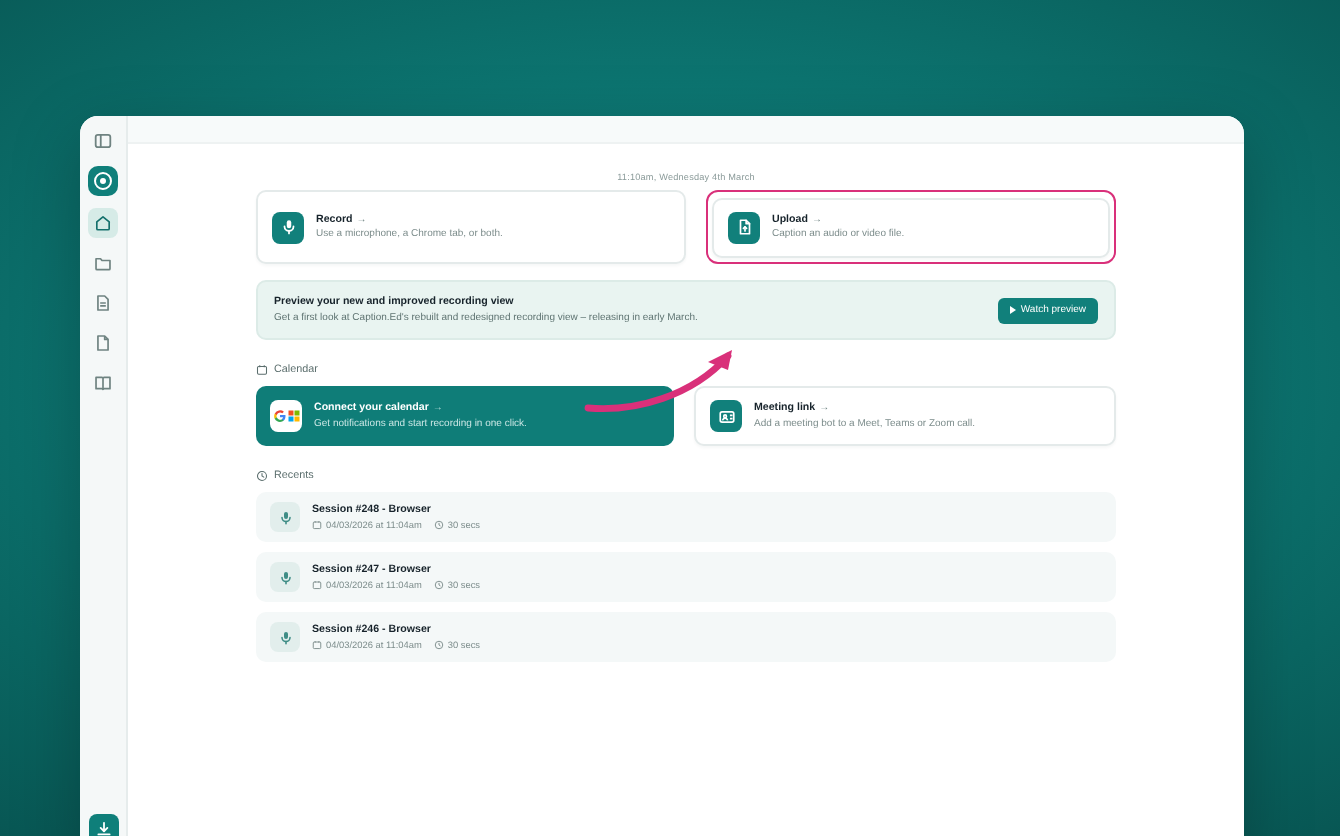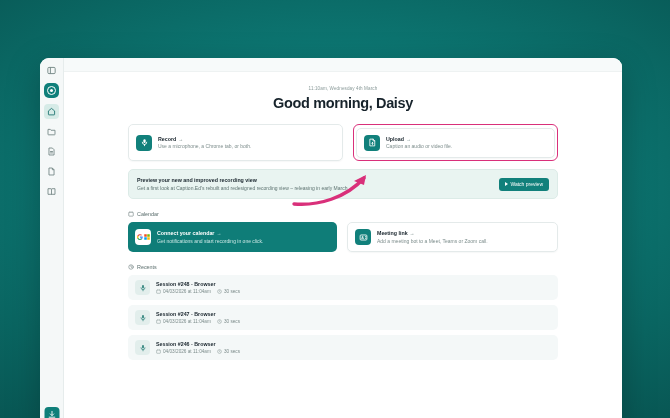--- a/index.html
+++ b/index.html
@@ -304,21 +304,20 @@
     </div>
   </div>
 
   <div class="main-col">
     <div class="topbar"></div>
 
     <div class="content">
       <div class="inner">
 
         <div class="timestamp">11:10am, Wednesday 4th March</div>
-        <div class="greeting">Good morning, Daisy</div>
 
         <div class="cards-row">
 
           <div class="action-card">
             <div class="sq">
               <svg viewBox="0 0 16 16" fill="none" stroke="currentColor" stroke-width="1.6" stroke-linecap="round">
                 <rect x="6" y="2" width="4" height="7" rx="2" fill="currentColor" stroke="none"></rect>
                 <path d="M4 7.5a4 4 0 0 0 8 0"></path>
                   <path d="M8 11.5v2.2"></path>
               </svg>

